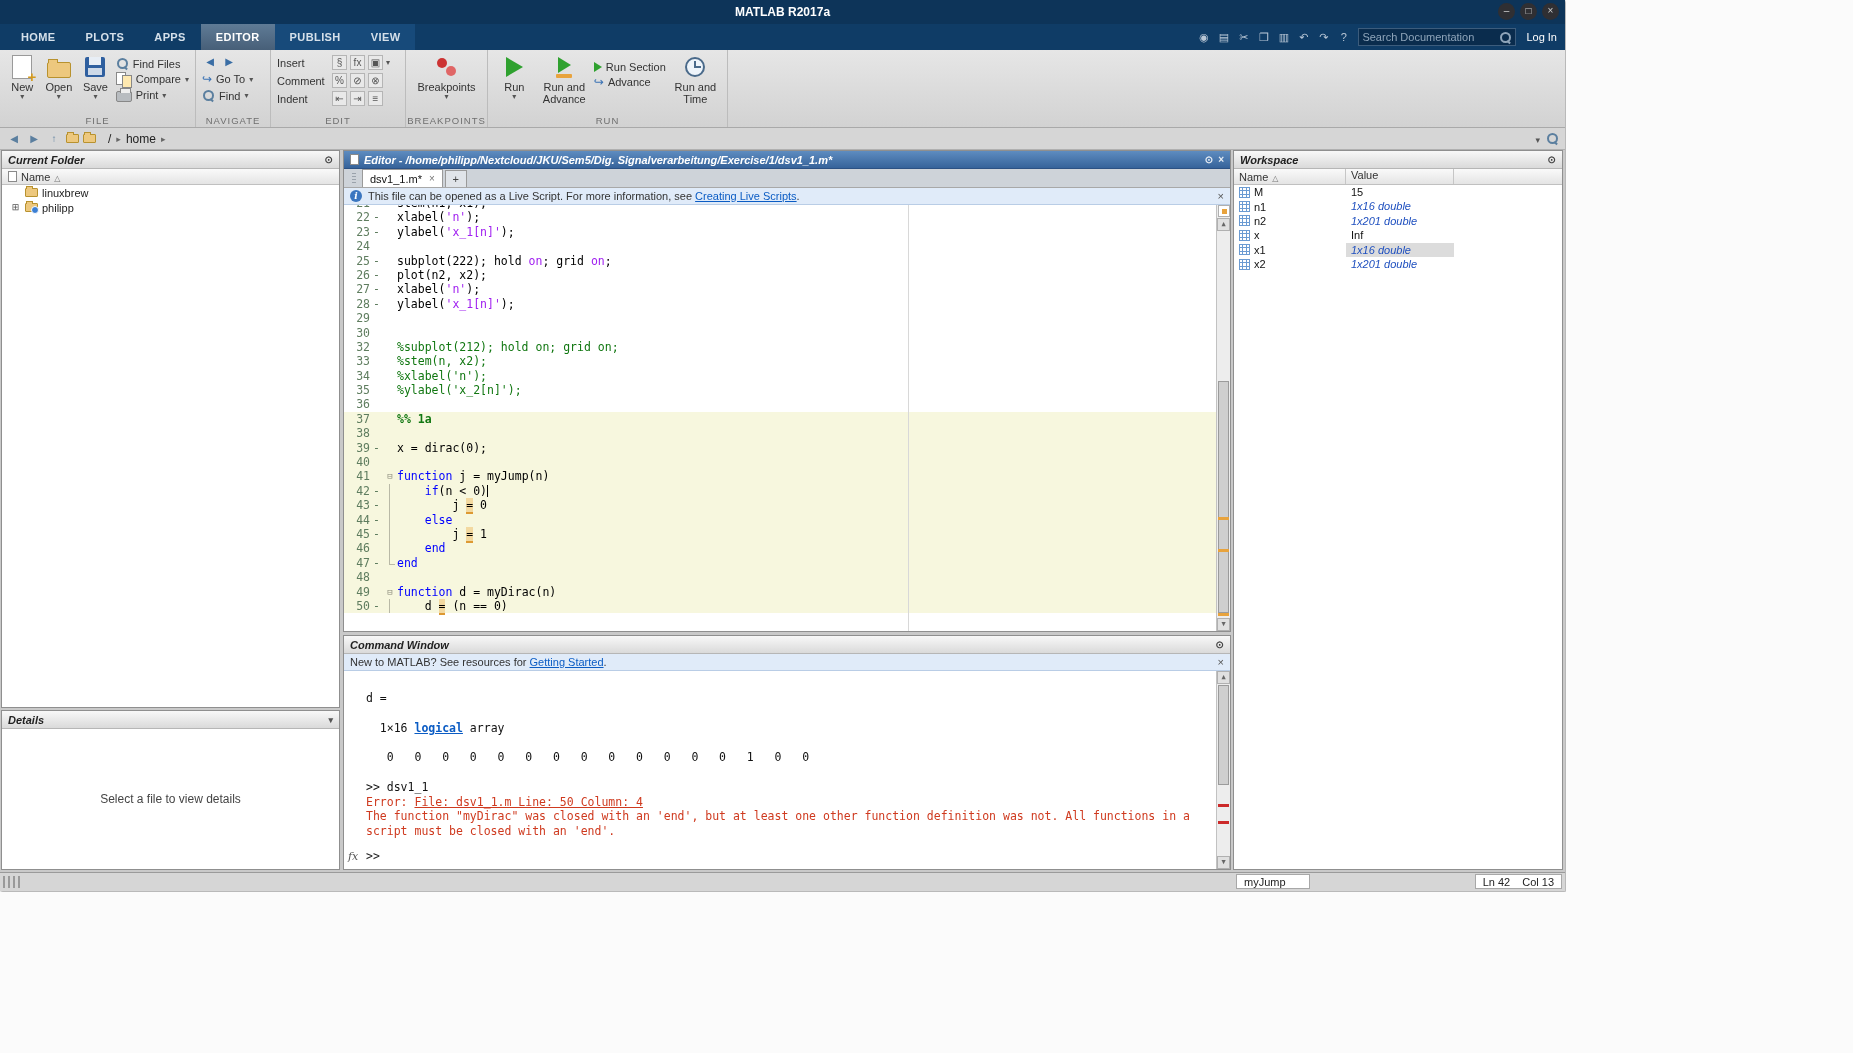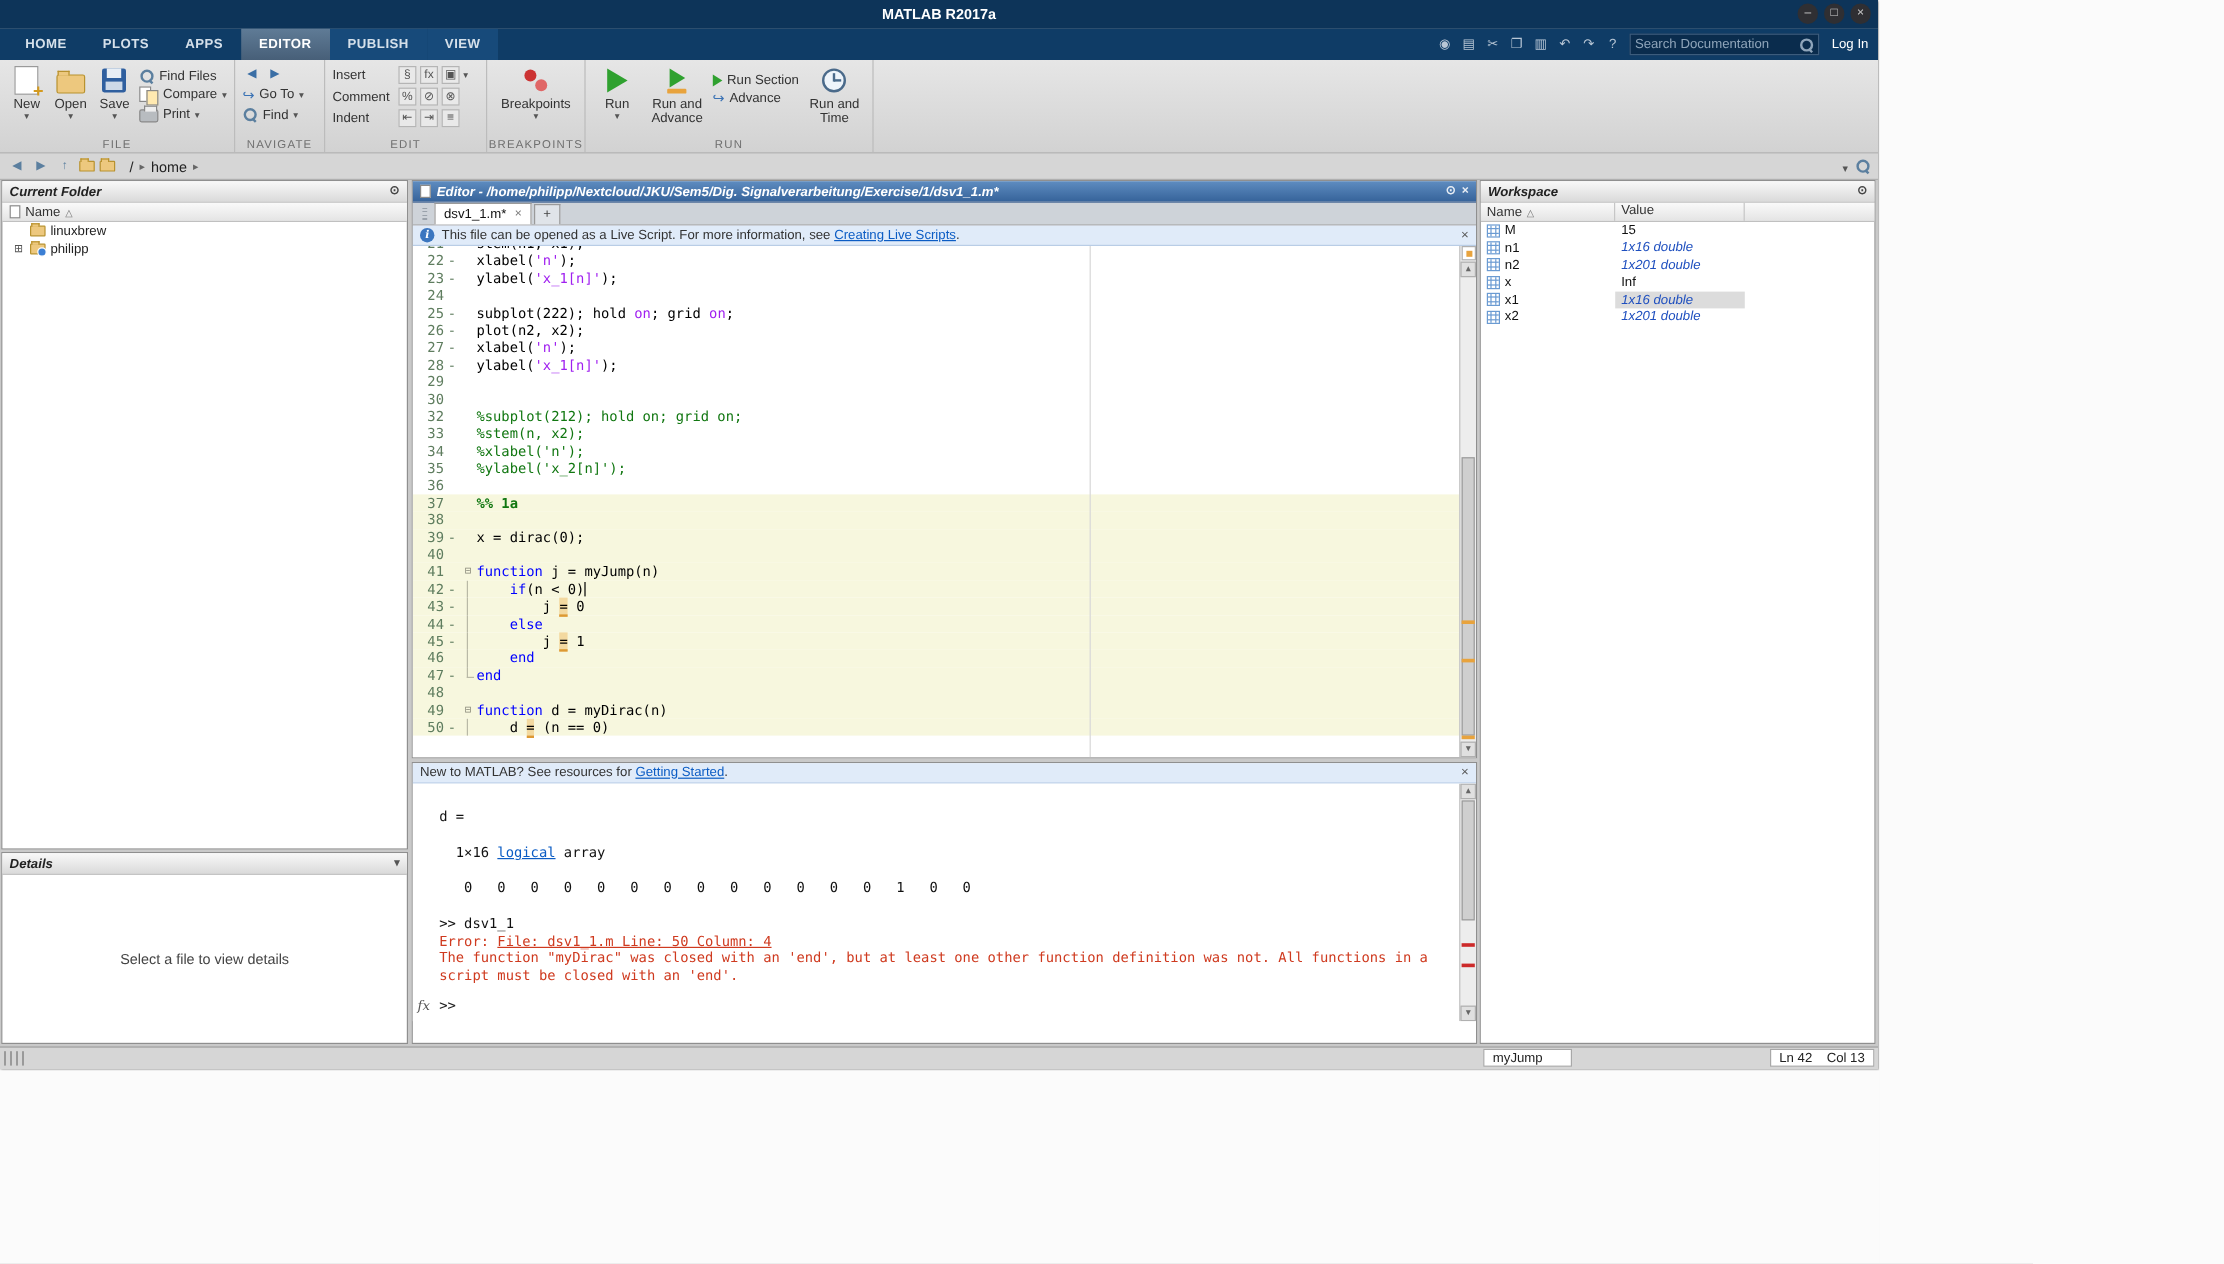--- a/index.html
+++ b/index.html
@@ -163,21 +163,21 @@
   .sarrow.up::before{content:"▲";}
   .sarrow.down::before{content:"▼";bottom:0;}
   .sthumb{position:absolute;left:1px;width:11px;background:#cfcfcf;border:1px solid #9b9b9b;}
   .stick{position:absolute;left:1px;width:11px;height:3px;background:#e8a33d;}
   .stick.red{background:#cc2a2a;}
 
   
   .cw-body{position:relative;height:198px;overflow:hidden;font-family:"DejaVu Sans Mono",monospace;font-size:11.5px;background:#fff;}
   .cw-lines{padding:20px 0 0 22px;}
   .cw-line{height:14.8px;line-height:14.8px;white-space:pre;color:#111;}
-  .cw-link{color:#0b5cc4;text-decoration:underline;}
+  .cw-link{color:#0b5cc4;text-decoration:underline;font-weight:bold;}
   .cw-err{color:#cf3a1f;}
   .cw-errlink{color:#cf3a1f;text-decoration:underline;}
   .cw-prompt{position:absolute;left:22px;bottom:5px;height:14.8px;line-height:14.8px;white-space:pre;}
   .fx-icon{position:absolute;left:4px;bottom:6px;font-family:"DejaVu Serif",serif;font-style:italic;font-size:11px;color:#555;}
 
   
   .ws-colname{width:112px;border-right:1px solid #c6c6c6;padding-left:5px;display:flex;align-items:center;gap:4px;height:100%;}
   .ws-colvalue{width:108px;border-right:1px solid #c6c6c6;padding-left:5px;display:flex;align-items:flex-start;height:100%;}
   .ws-row{display:flex;height:14.4px;align-items:center;font-size:11px;color:#111;}
   .ws-name{width:112px;display:flex;align-items:center;gap:4px;padding-left:5px;height:100%;}
@@ -505,20 +505,24 @@
           <div class="sthumb" style="top:176px;height:232px"></div>
           <div class="stick" style="top:312px"></div>
           <div class="stick" style="top:344px"></div>
           <div class="stick" style="top:408px"></div>
           <div class="sarrow down" style="bottom:0"></div>
         </div>
       </div>
     </section>
 
     <section class="panel p-cw">
+      <div class="phead">
+        <span class="ph-title">Command Window</span>
+        <span class="ph-btn g-menu"></span>
+      </div>
       <div class="banner">
         <span class="banner-text"><span>New to MATLAB? See resources for </span><a class="blink">Getting Started</a><span>.</span></span>
         <span class="bx g-x"></span>
       </div>
       <div class="cw-body">
         <div class="cw-lines" id="cw-lines">
             <div class="cw-line"><span class="cw-t">d =</span></div>
             <div class="cw-line"></div>
             <div class="cw-line"><span class="cw-t">  1×16 </span><span class="cw-link">logical</span><span class="cw-t"> array</span></div>
             <div class="cw-line"></div>

